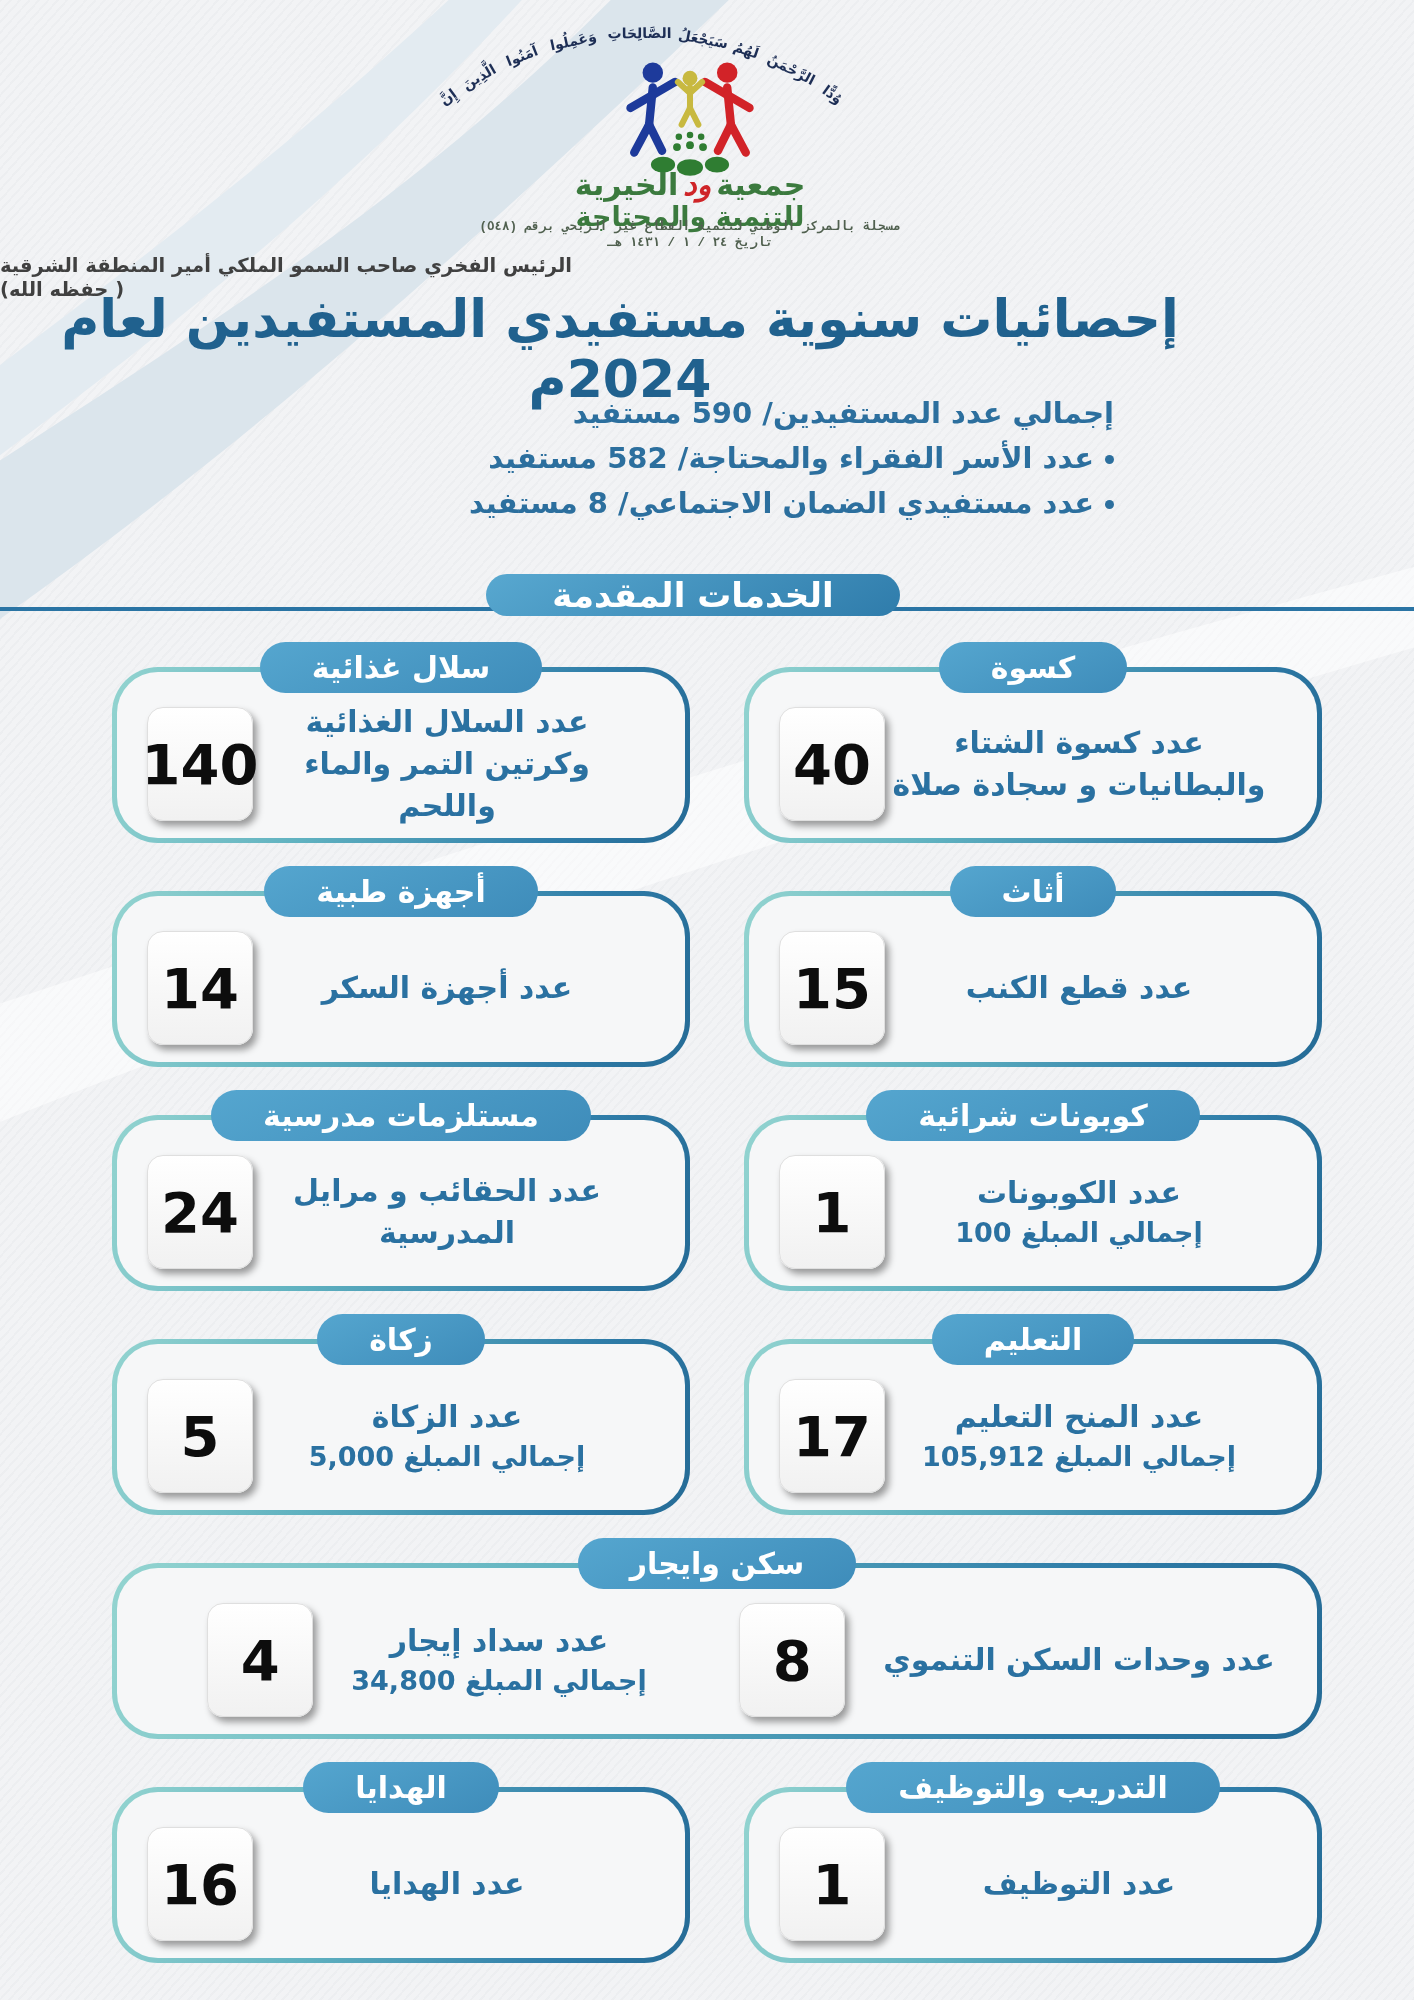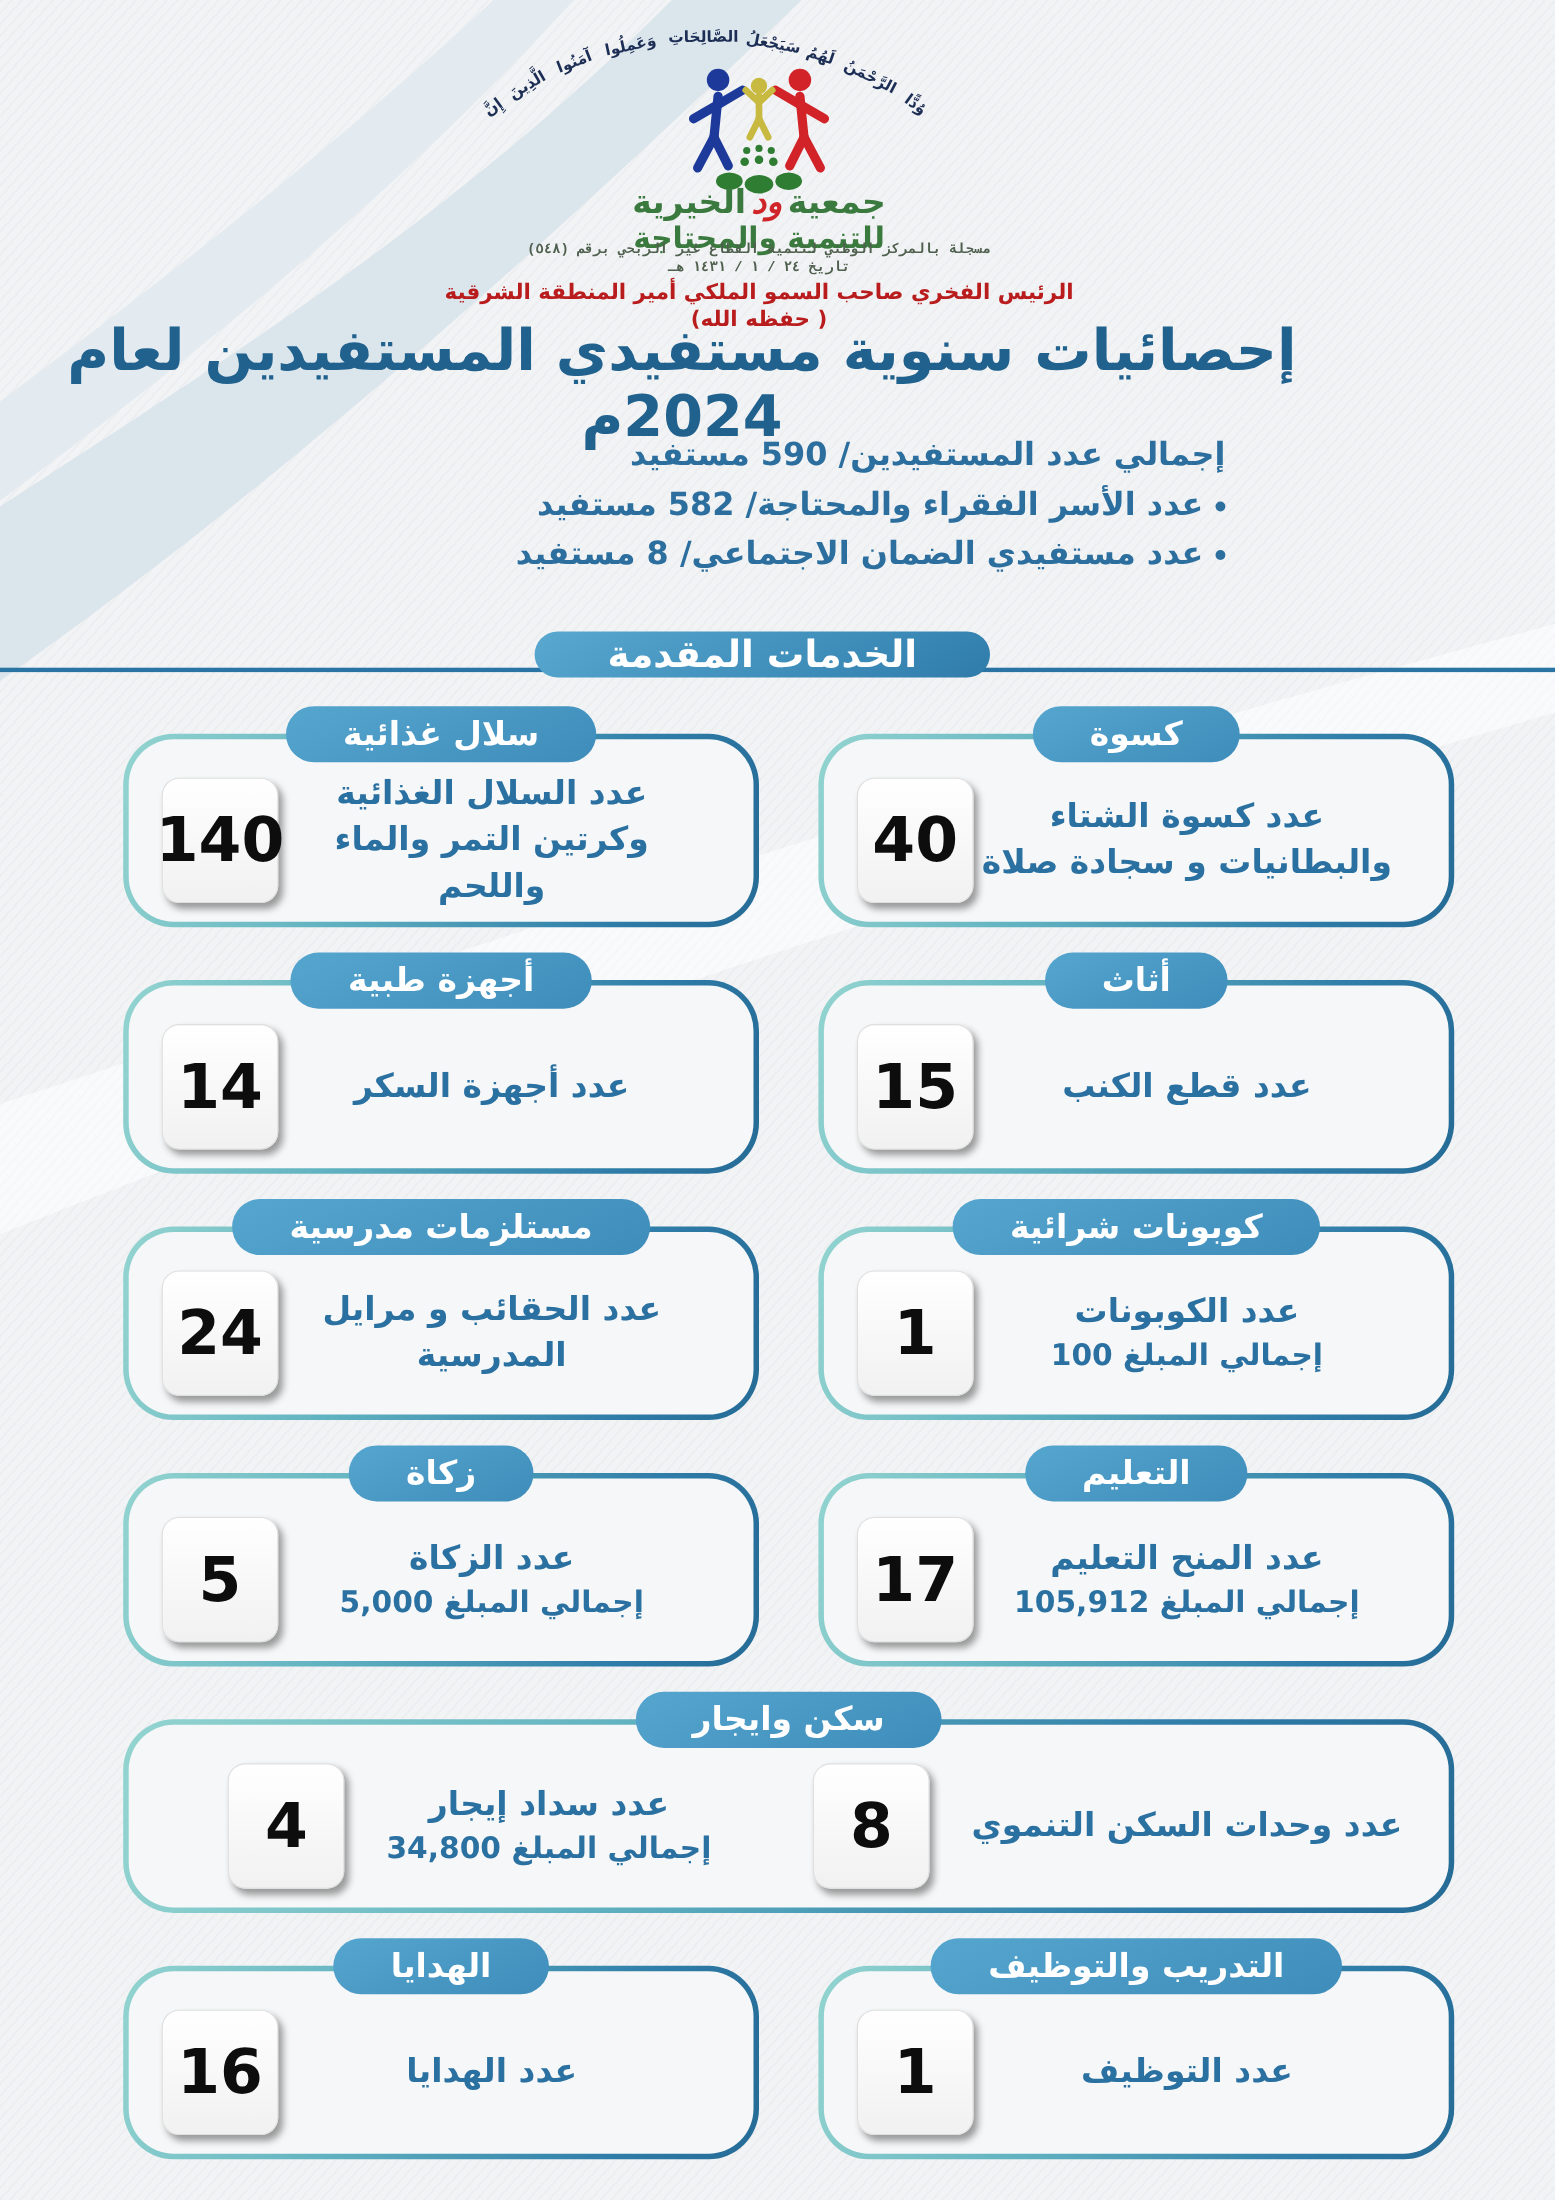--- a/index.html
+++ b/index.html
@@ -20,21 +20,21 @@
 
   
   .arc-svg{position:absolute;top:12px;left:-130px;right:0;margin:0 auto;width:430px;height:106px;z-index:2;}
   .arc-svg text{fill:#1d2e55;font-family:"DejaVu Sans",sans-serif;font-weight:bold;}
   .logo-svg{position:absolute;top:46px;left:0;right:34px;margin:0 auto;width:186px;height:150px;z-index:2;}
   .org-name{position:absolute;top:168px;left:0;right:34px;text-align:center;z-index:2;line-height:1.12;}
   .org-line1{font-size:30px;font-weight:bold;color:#3b7a3e;}
   .org-line1 .mid{color:#cf2428;margin:0 5px;font-style:italic;}
   .org-line2{font-size:27px;font-weight:bold;color:#3b7a3e;}
   .reg{position:absolute;top:219px;left:0;right:34px;text-align:center;z-index:2;color:#50604f;font-size:12.5px;font-weight:bold;line-height:1.3;font-family:Liberation Mono, monospace;}
-  .royal{position:absolute;top:254px;left:0;right:34px;text-align:center;z-index:2;color:#b91c1c;font-size:19.5px;font-weight:bold;line-height:1.25;}
+  .royal{position:absolute;top:254px;left:0;right:34px;text-align:left;z-index:2;color:#404040;font-size:19.5px;font-weight:bold;line-height:1.25;}
   .main-title{position:absolute;top:289px;left:0;right:174px;text-align:center;z-index:2;
     color:#20618e;font-size:52px;font-weight:bold;letter-spacing:-1px;}
   .summary{position:absolute;top:391px;right:300px;z-index:2;text-align:right;
     color:#2c6f9e;font-size:29px;font-weight:bold;line-height:1.55;}
   .summary .dot{display:inline-block;width:9px;height:9px;border-radius:50%;background:#2c6f9e;margin-left:11px;vertical-align:middle;}
 
   
   .section-line{position:absolute;top:607px;left:0;right:0;height:4px;background:#2a74a4;z-index:1;}
   .section-pill{position:absolute;top:574px;left:0;right:28px;z-index:2;text-align:center;}
   .section-pill > div{

